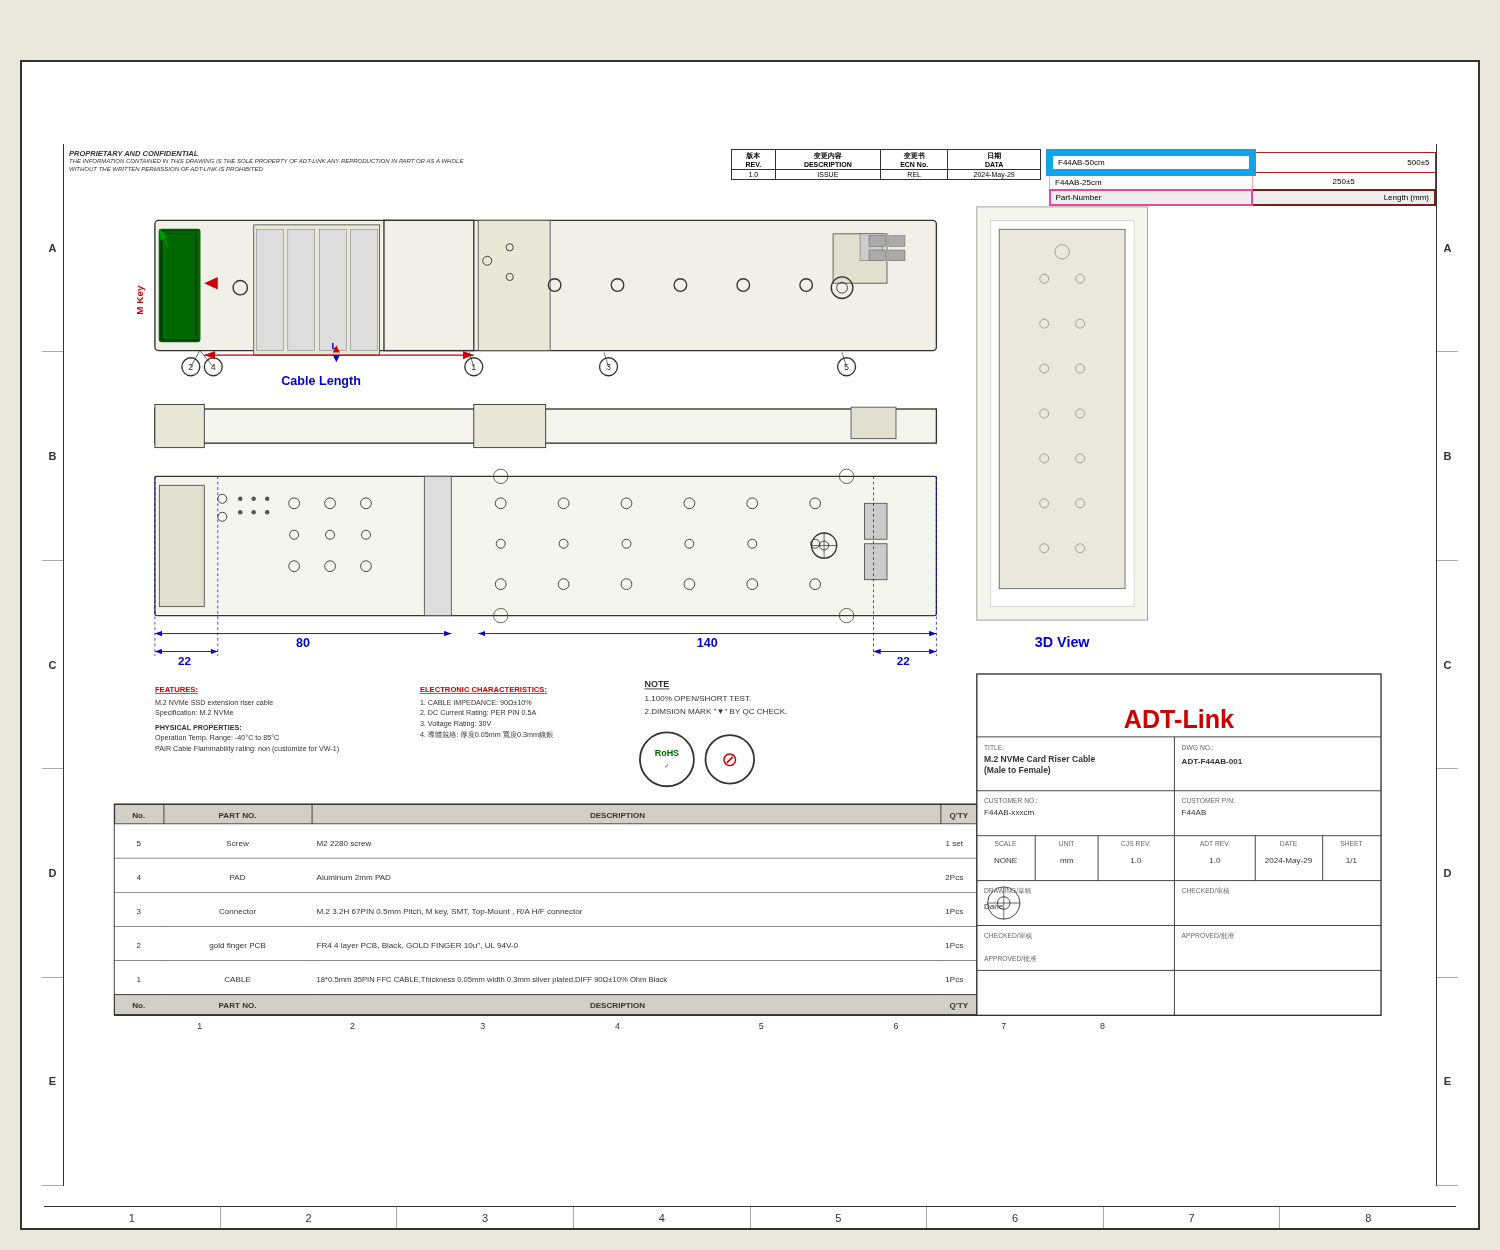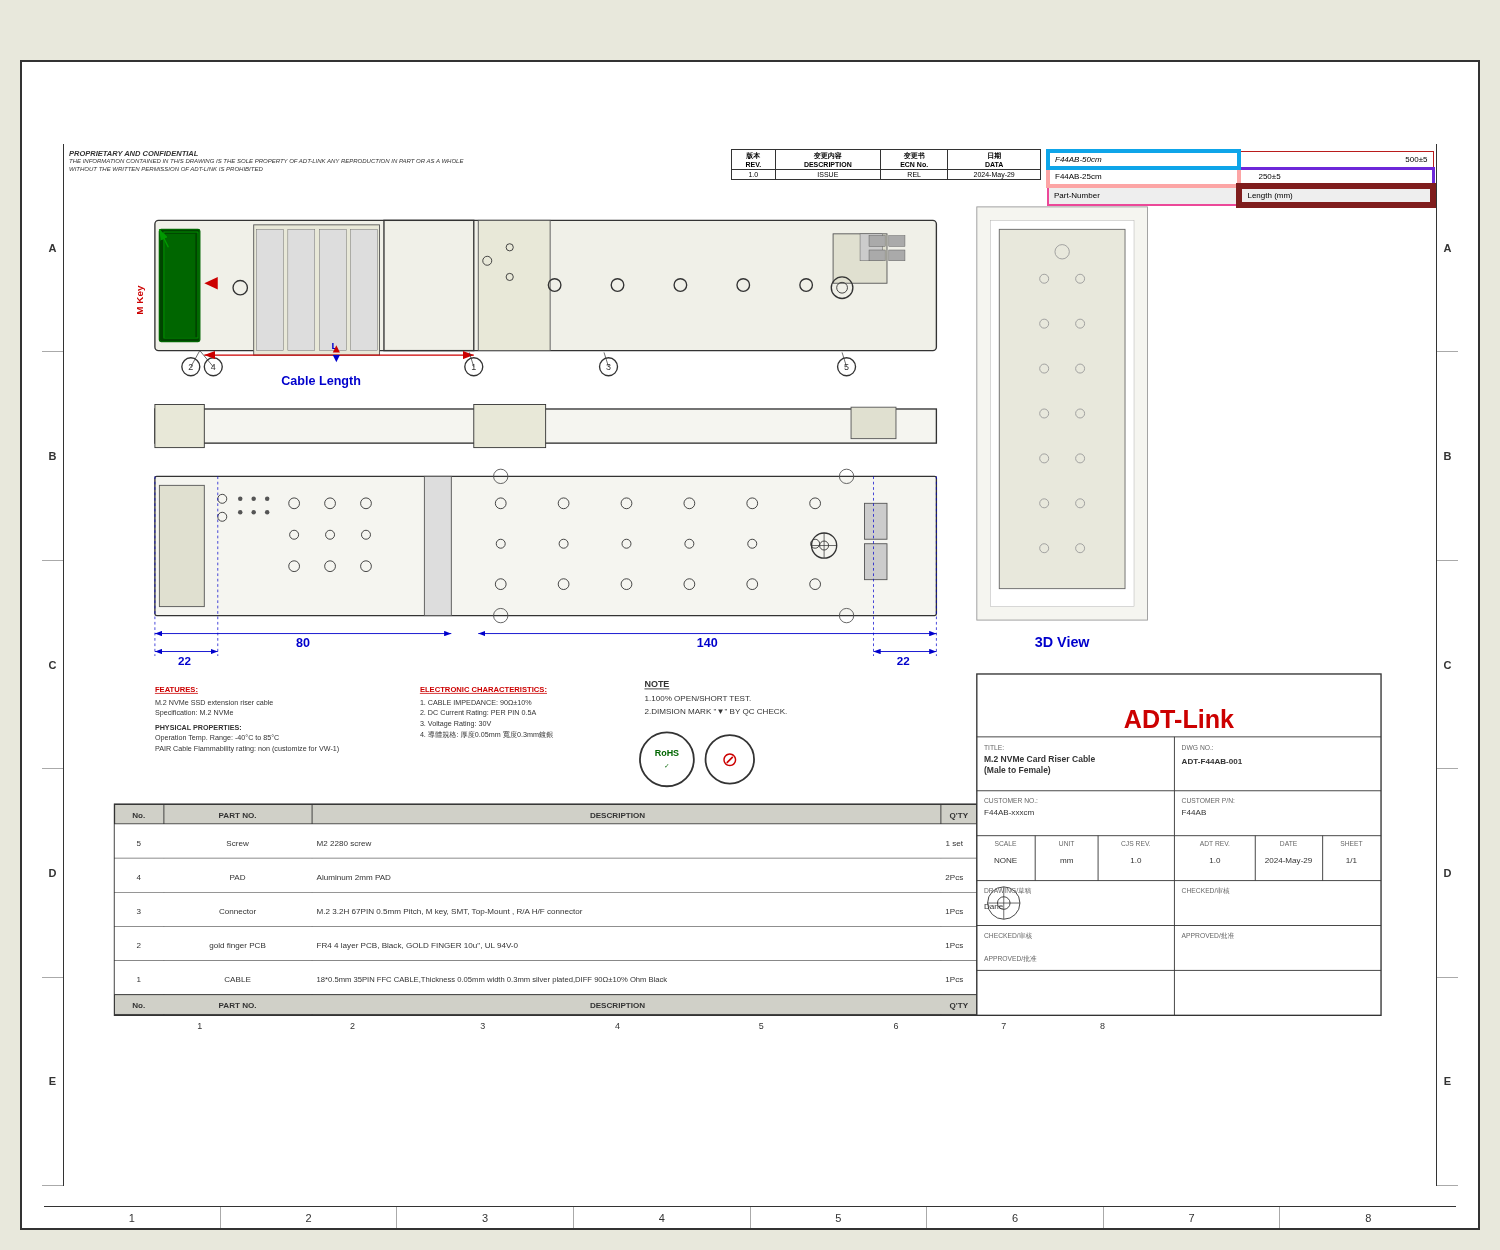--- a/index.html
+++ b/index.html
@@ -169,30 +169,30 @@
             <td style="border:1px solid #333;padding:1px 3px;text-align:center;">2024-May-29</td>
           </tr>
         </tbody>
           </table>
       </div>
 
       <div style="position:absolute;top:5px;right:0;width:390px;">
         <table style="width:100%;border-collapse:collapse;font-size:8px;">
           <tbody>
               <tr>
-            <td style="border:4px solid #0ea5e9;padding:2px 5px;font-style:italic;">F44AB-50cm</td>
+            <td style="border:7px solid #0ea5e9;padding:2px 5px;">F44AB-50cm</td>
             <td style="border:1px solid #b91c1c;padding:2px 5px;text-align:right;">500±5</td>
           </tr>
           <tr>
-            <td style="border:4px solid #fca5a5;padding:2px 5px;">F44AB-25cm</td>
-            <td style="border:3px solid #6d28d9;padding:2px 17px;text-align:left;">250±5</td>
+            <td style="border:1px solid #fca5a5;padding:2px 5px;">F44AB-25cm</td>
+            <td style="border:1px solid #6d28d9;padding:2px 17px;text-align:center;">250±5</td>
           </tr>
           <tr>
             <td style="border:2px solid #ec4899;padding:2px 5px;background:#eee;">Part-Number</td>
-            <td style="border:6px solid #7f1d1d;padding:2px 5px;background:#eee;text-align:left;">Length (mm)</td>
+            <td style="border:2px solid #7f1d1d;padding:2px 5px;background:#eee;text-align:right;">Length (mm)</td>
           </tr>
         </tbody>
           </table>
       </div>
 
       <svg class="svg-overlay" viewBox="0 0 1415 1160" style="position:absolute;top:0;left:0;width:100%;height:100%;">
 
         <rect x="45" y="85" width="870" height="145" rx="4" fill="#f0f0e8" stroke="#333" stroke-width="1.5"></rect>
 
         <rect x="50" y="95" width="45" height="125" rx="2" fill="#004400" stroke="#006600" stroke-width="1.5"></rect>

